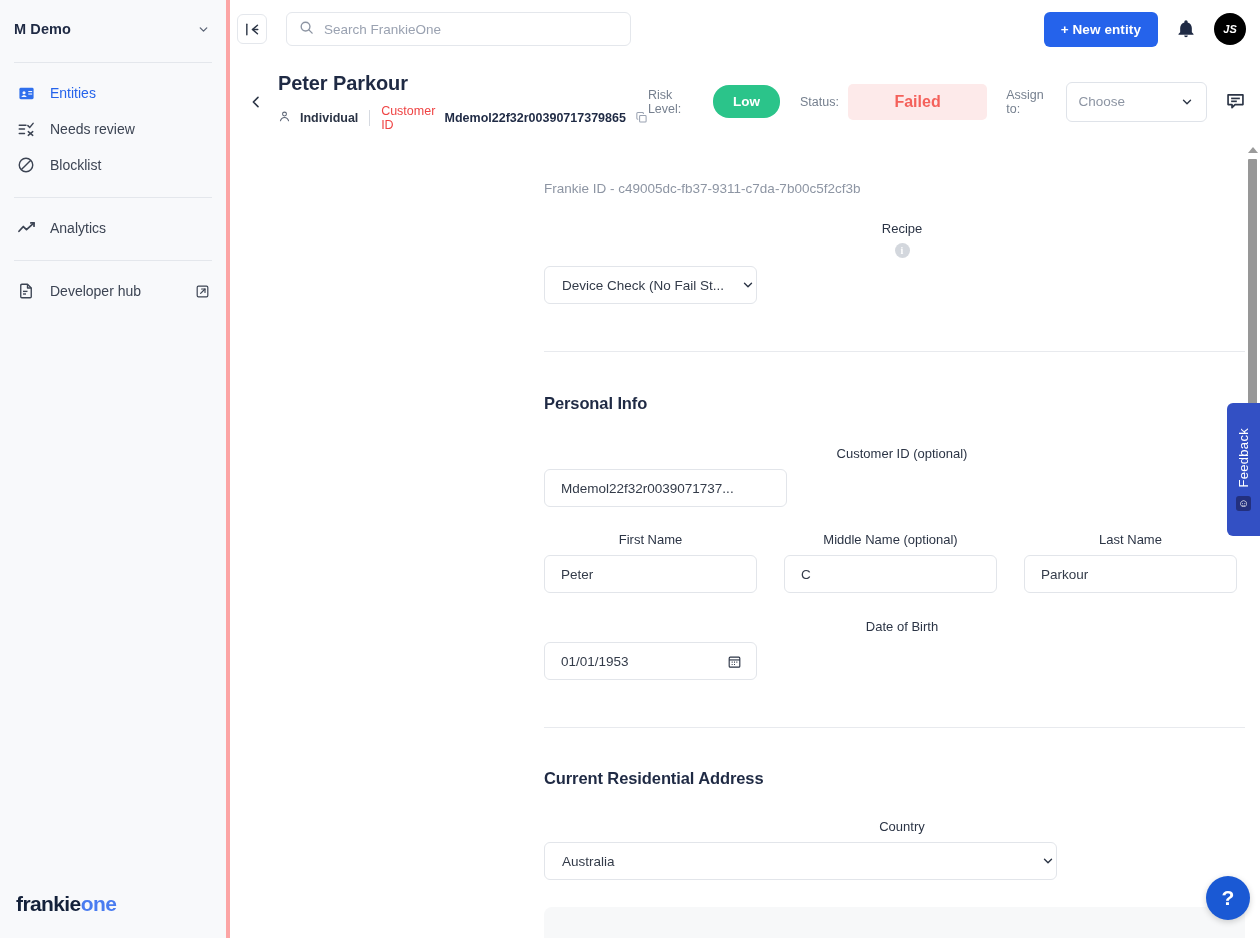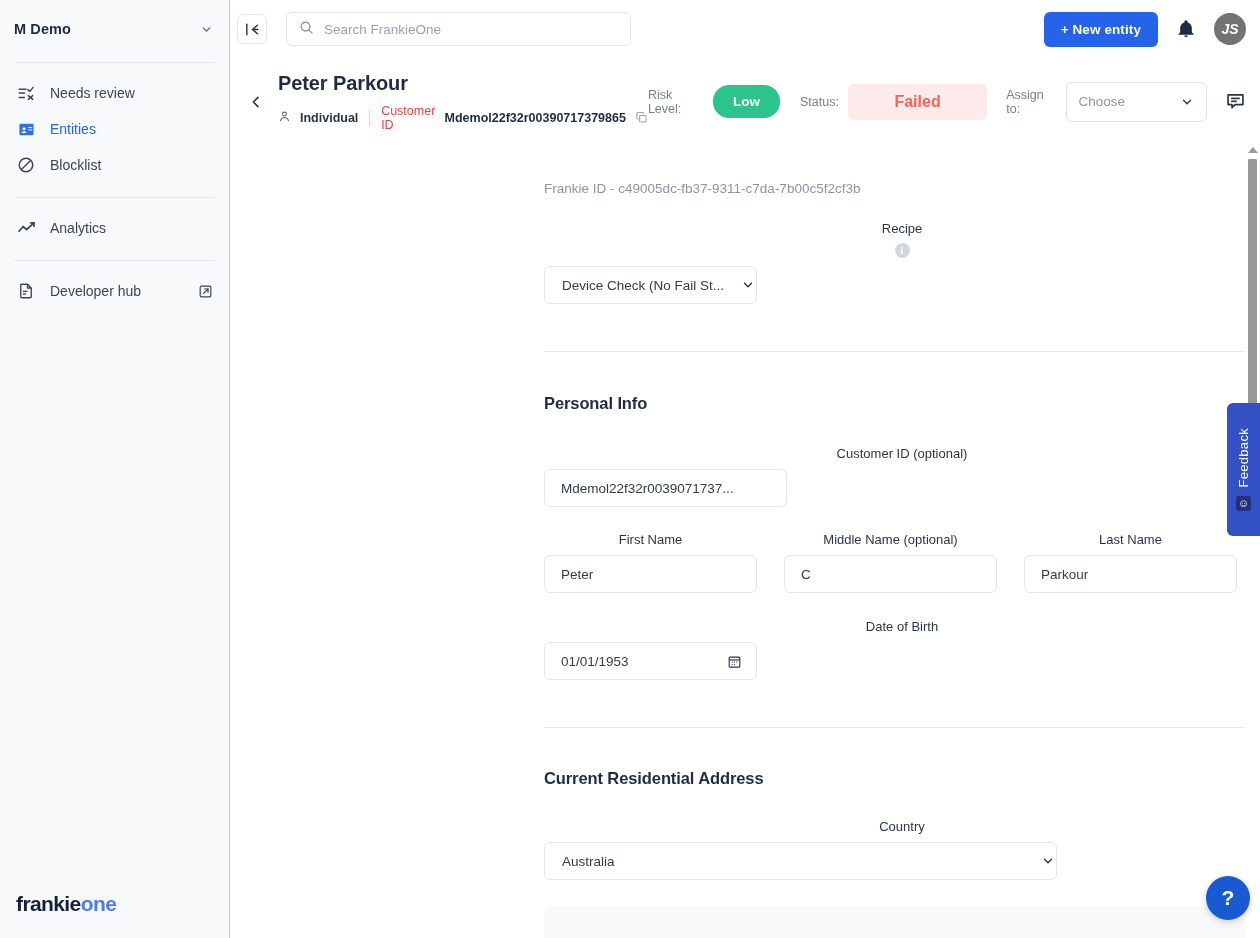--- a/index.html
+++ b/index.html
@@ -8,21 +8,21 @@
     font-family: "Liberation Sans", sans-serif;
     background: #ffffff;
     overflow: hidden;
   }
   #app { position: relative; width: 1260px; height: 938px; display: flex; }
 
   
   .sidebar {
     width: 230px; height: 938px;
     background: #f8f9fb;
-    border-right: 1px solid #fca5a5;
+    border-right: 4px solid #fca5a5;
     position: relative;
     flex: 0 0 230px;
   }
   .org-row {
     height: 58px; display: flex; align-items: center;
     padding: 0 16px 0 14px;
   }
   .org-name {
     font-size: 14.5px; font-weight: bold; color: #1f2a44;
     letter-spacing: .1px;
@@ -71,22 +71,22 @@
   }
   .search-input::placeholder { color: #9aa2b1; }
   .topbar-right { margin-left: auto; display: flex; align-items: center; gap: 18px; }
   .new-entity-btn {
     background: #2563eb; color: #fff; border: none; border-radius: 6px;
     height: 35px; padding: 0 17px; font-size: 13.5px; font-weight: bold;
     cursor: pointer; font-family: inherit; letter-spacing: .1px;
   }
   .bell { cursor: pointer; display: flex; color: #1f2a44; }
   .avatar {
-    width: 32px; height: 32px; border-radius: 50%; background: #737373;
-    color: #fff; font-size: 14px; font-weight: bold;
+    width: 32px; height: 32px; border-radius: 50%; background: #000000;
+    color: #fff; font-size: 11px; font-weight: bold;
     display: flex; align-items: center; justify-content: center; cursor: pointer; font-style: italic;
   }
 
   
   .entity-header {
     height: 88px; display: flex; align-items: center;
     padding: 0 14px 0 18px; border-bottom: 1px solid #e8eaee;
     background: #fff;
   }
   .back-chevron { color: #2b3445; padding: 6px 8px 6px 0; cursor: pointer; display:flex; }
@@ -217,45 +217,45 @@
       <span class="org-name">M Demo</span>
       <span class="org-chevron">
         <svg width="13" height="13" viewBox="0 0 24 24" fill="none" stroke="currentColor" stroke-width="2.4" stroke-linecap="round" stroke-linejoin="round">
             <polyline points="6 9 12 15 18 9"></polyline>
           </svg>
       </span>
     </div>
     <div class="sidebar-divider"></div>
 
     <div class="nav-group">
+      <div class="nav-item active">
+        <span class="nav-ico">
+          <svg width="17" height="17" viewBox="0 0 24 24" fill="#2f6fed">
+              <rect x="2" y="4" width="20" height="16" rx="2"></rect>
+              <circle cx="8.5" cy="11" r="2.2" fill="#f8f9fb"></circle>
+              <path d="M4.8 17c.6-1.8 2-2.7 3.7-2.7s3.1.9 3.7 2.7z" fill="#f8f9fb"></path>
+              <rect x="14.5" y="8.5" width="5.5" height="1.5" fill="#f8f9fb"></rect>
+              <rect x="14.5" y="12" width="5.5" height="1.5" fill="#f8f9fb"></rect>
+            </svg>
+        </span>
+        <span>Entities</span>
+      </div>
+
       <div class="nav-item">
         <span class="nav-ico">
           <svg width="18" height="18" viewBox="0 0 24 24" fill="none" stroke="#3c4453" stroke-width="1.9" stroke-linecap="round">
               <line x1="3" y1="7" x2="12" y2="7"></line>
               <line x1="3" y1="12" x2="10" y2="12"></line>
               <polyline points="14.5 7.5 17 10 21.5 4.5"></polyline>
               <line x1="15" y1="15.5" x2="21" y2="20.5"></line>
               <line x1="21" y1="15.5" x2="15" y2="20.5"></line>
               <line x1="3" y1="18" x2="10" y2="18"></line>
             </svg>
         </span>
         <span>Needs review</span>
-      </div>
-
-      <div class="nav-item active">
-        <span class="nav-ico">
-          <svg width="17" height="17" viewBox="0 0 24 24" fill="#2f6fed">
-              <rect x="2" y="4" width="20" height="16" rx="2"></rect>
-              <circle cx="8.5" cy="11" r="2.2" fill="#f8f9fb"></circle>
-              <path d="M4.8 17c.6-1.8 2-2.7 3.7-2.7s3.1.9 3.7 2.7z" fill="#f8f9fb"></path>
-              <rect x="14.5" y="8.5" width="5.5" height="1.5" fill="#f8f9fb"></rect>
-              <rect x="14.5" y="12" width="5.5" height="1.5" fill="#f8f9fb"></rect>
-            </svg>
-        </span>
-        <span>Entities</span>
       </div>
 
       <div class="nav-item">
         <span class="nav-ico">
           <svg width="18" height="18" viewBox="0 0 24 24" fill="none" stroke="#3c4453" stroke-width="1.9">
               <circle cx="12" cy="12" r="9"></circle>
               <line x1="5.6" y1="18.4" x2="18.4" y2="5.6"></line>
             </svg>
         </span>
         <span>Blocklist</span>

